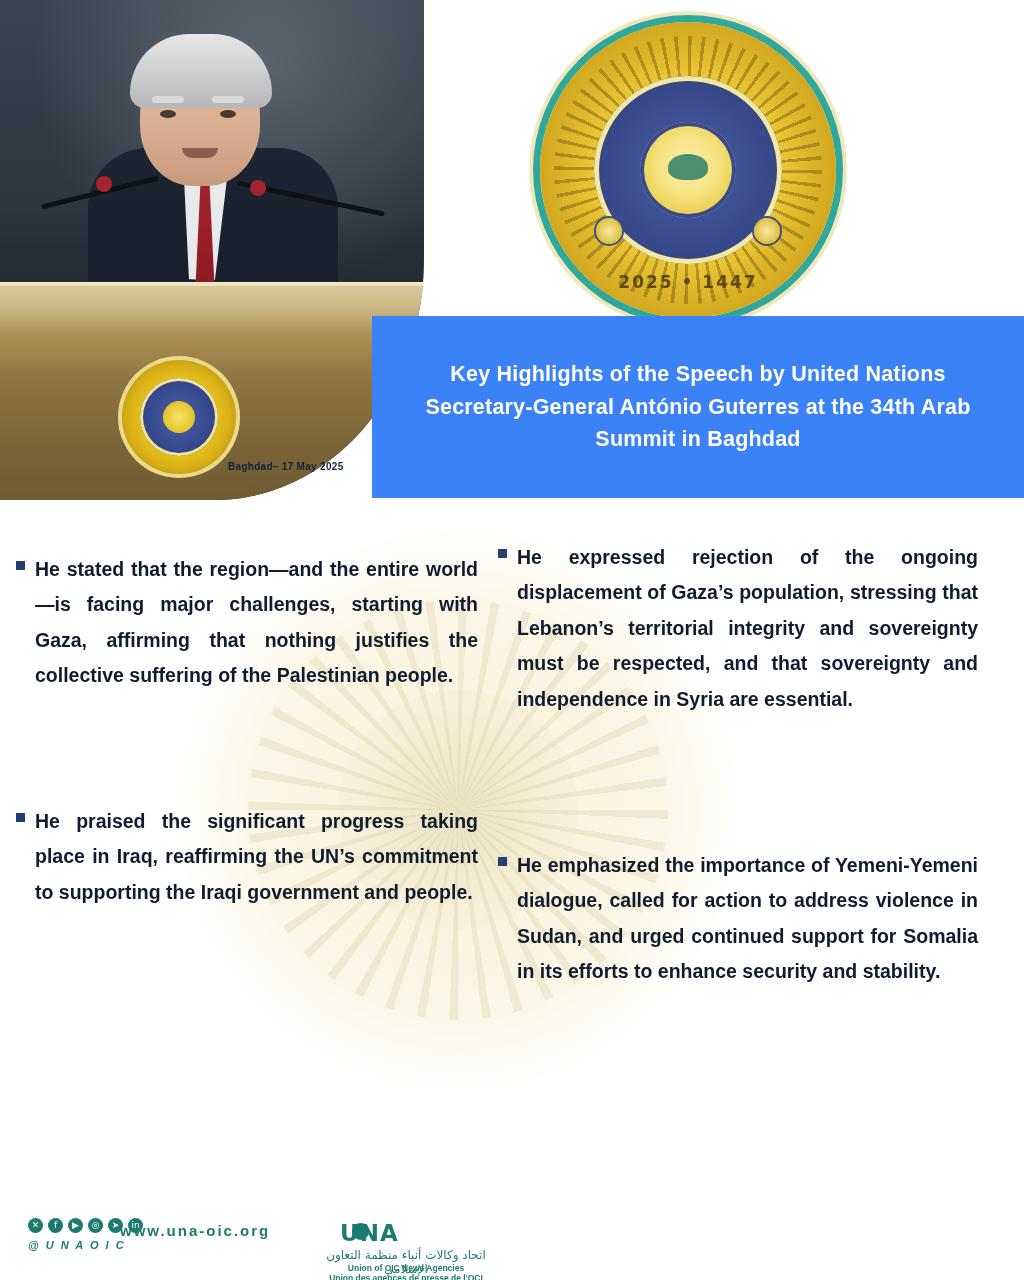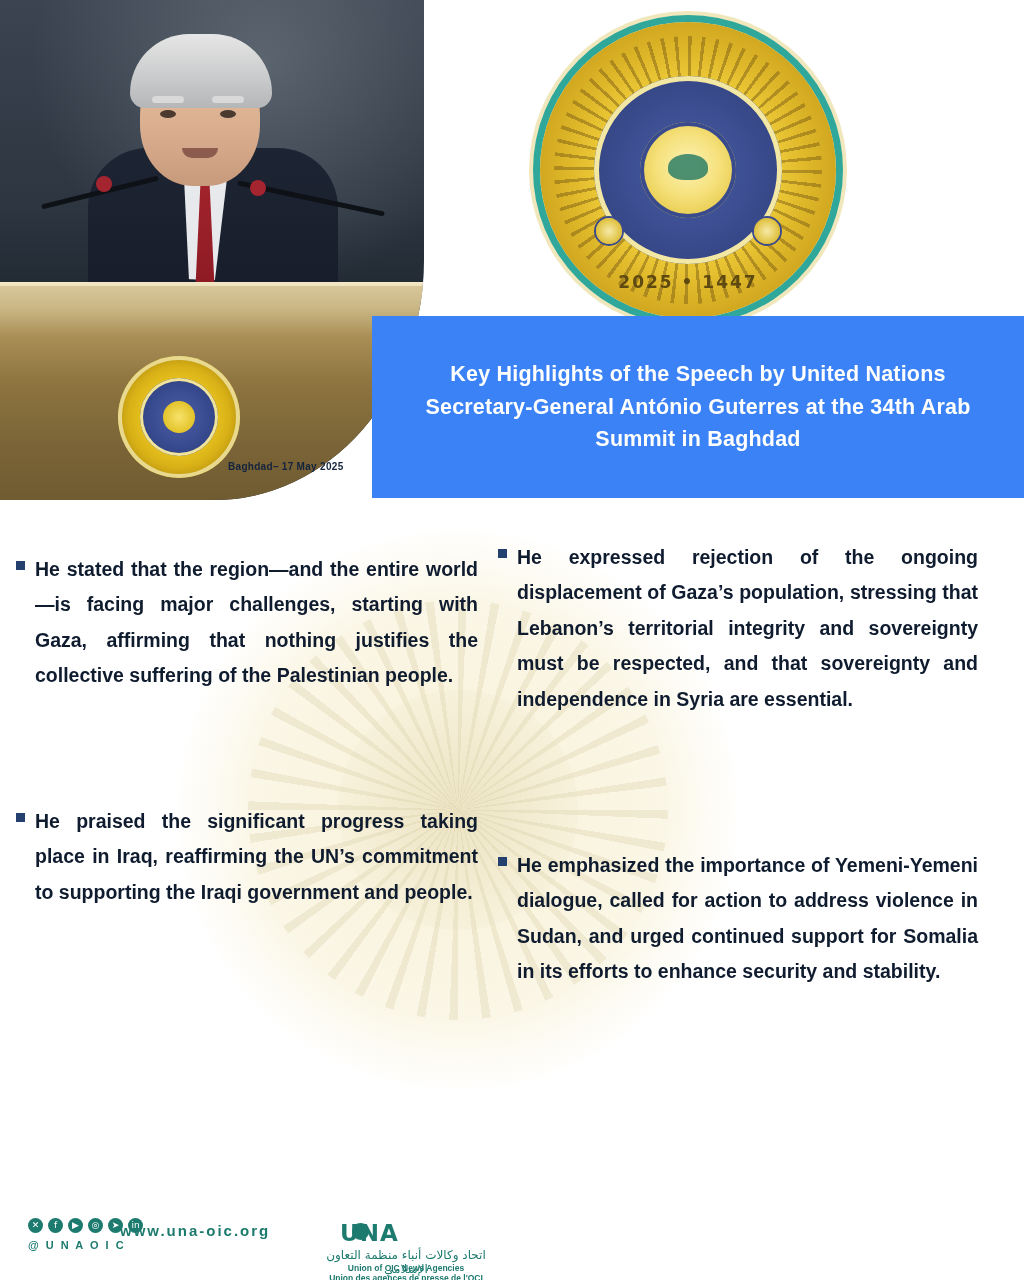--- a/index.html
+++ b/index.html
@@ -249,21 +249,21 @@
     display: flex; gap: 5px; align-items: center;
   }
   .social-icons .si {
     width: 15px; height: 15px; border-radius: 50%;
     background: #1d7a6e; color: #ffffff;
     font-size: 9px; line-height: 15px; text-align: center;
     font-family: "DejaVu Sans", sans-serif;
   }
   .handle {
     position: absolute; left: 28px; top: 31px;
-    font-size: 11px; font-weight: bold; color: #1d7a6e; letter-spacing: 2px;
+    font-size: 11px; font-weight: bold; color: #1d7a6e; letter-spacing: 2px; font-style: italic;
   }
   .site-url {
     position: absolute; left: 120px; top: 14px;
     font-size: 15px; font-weight: bold; color: #1d7a6e; letter-spacing: 2px;
   }
   .una-logo { position: absolute; left: 316px; top: 4px; width: 180px; height: 62px; margin-top: 8px; }
   .una-mark {
     position: absolute; left: 24px; top: 0;
     font-size: 23px; font-weight: bold; color: #1d7a6e; letter-spacing: 1px;
     font-family: "DejaVu Sans", sans-serif;

